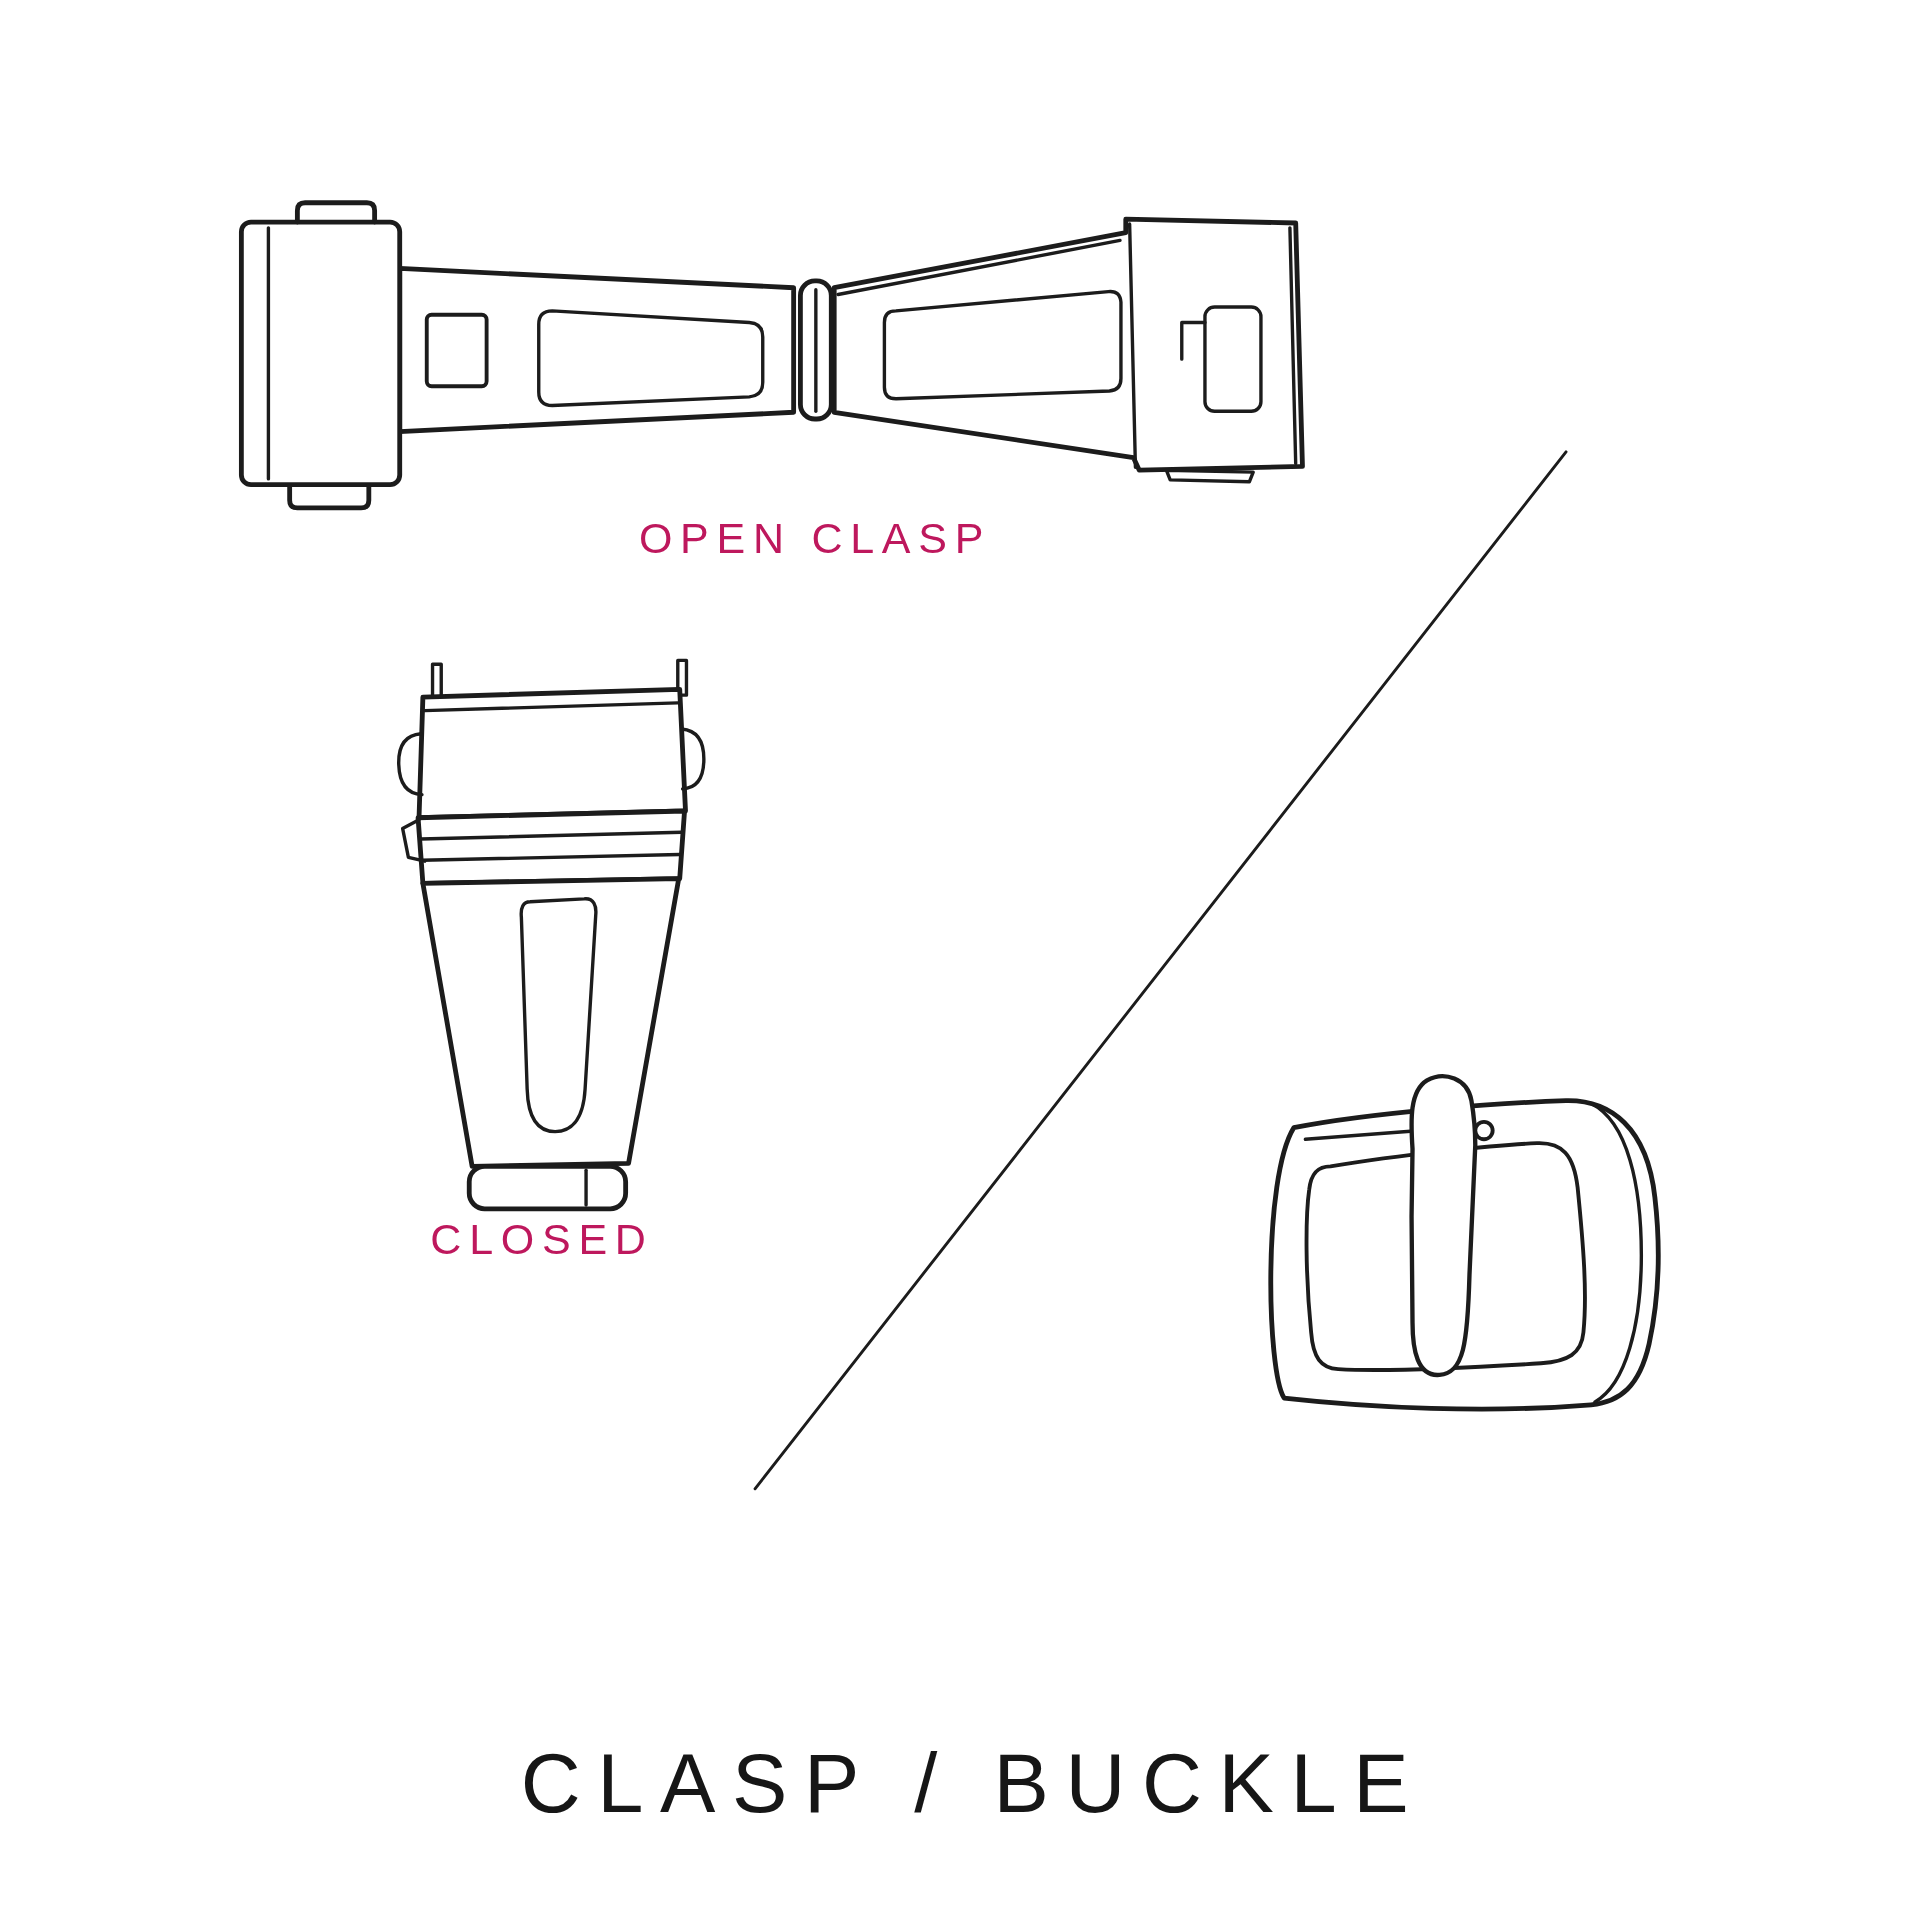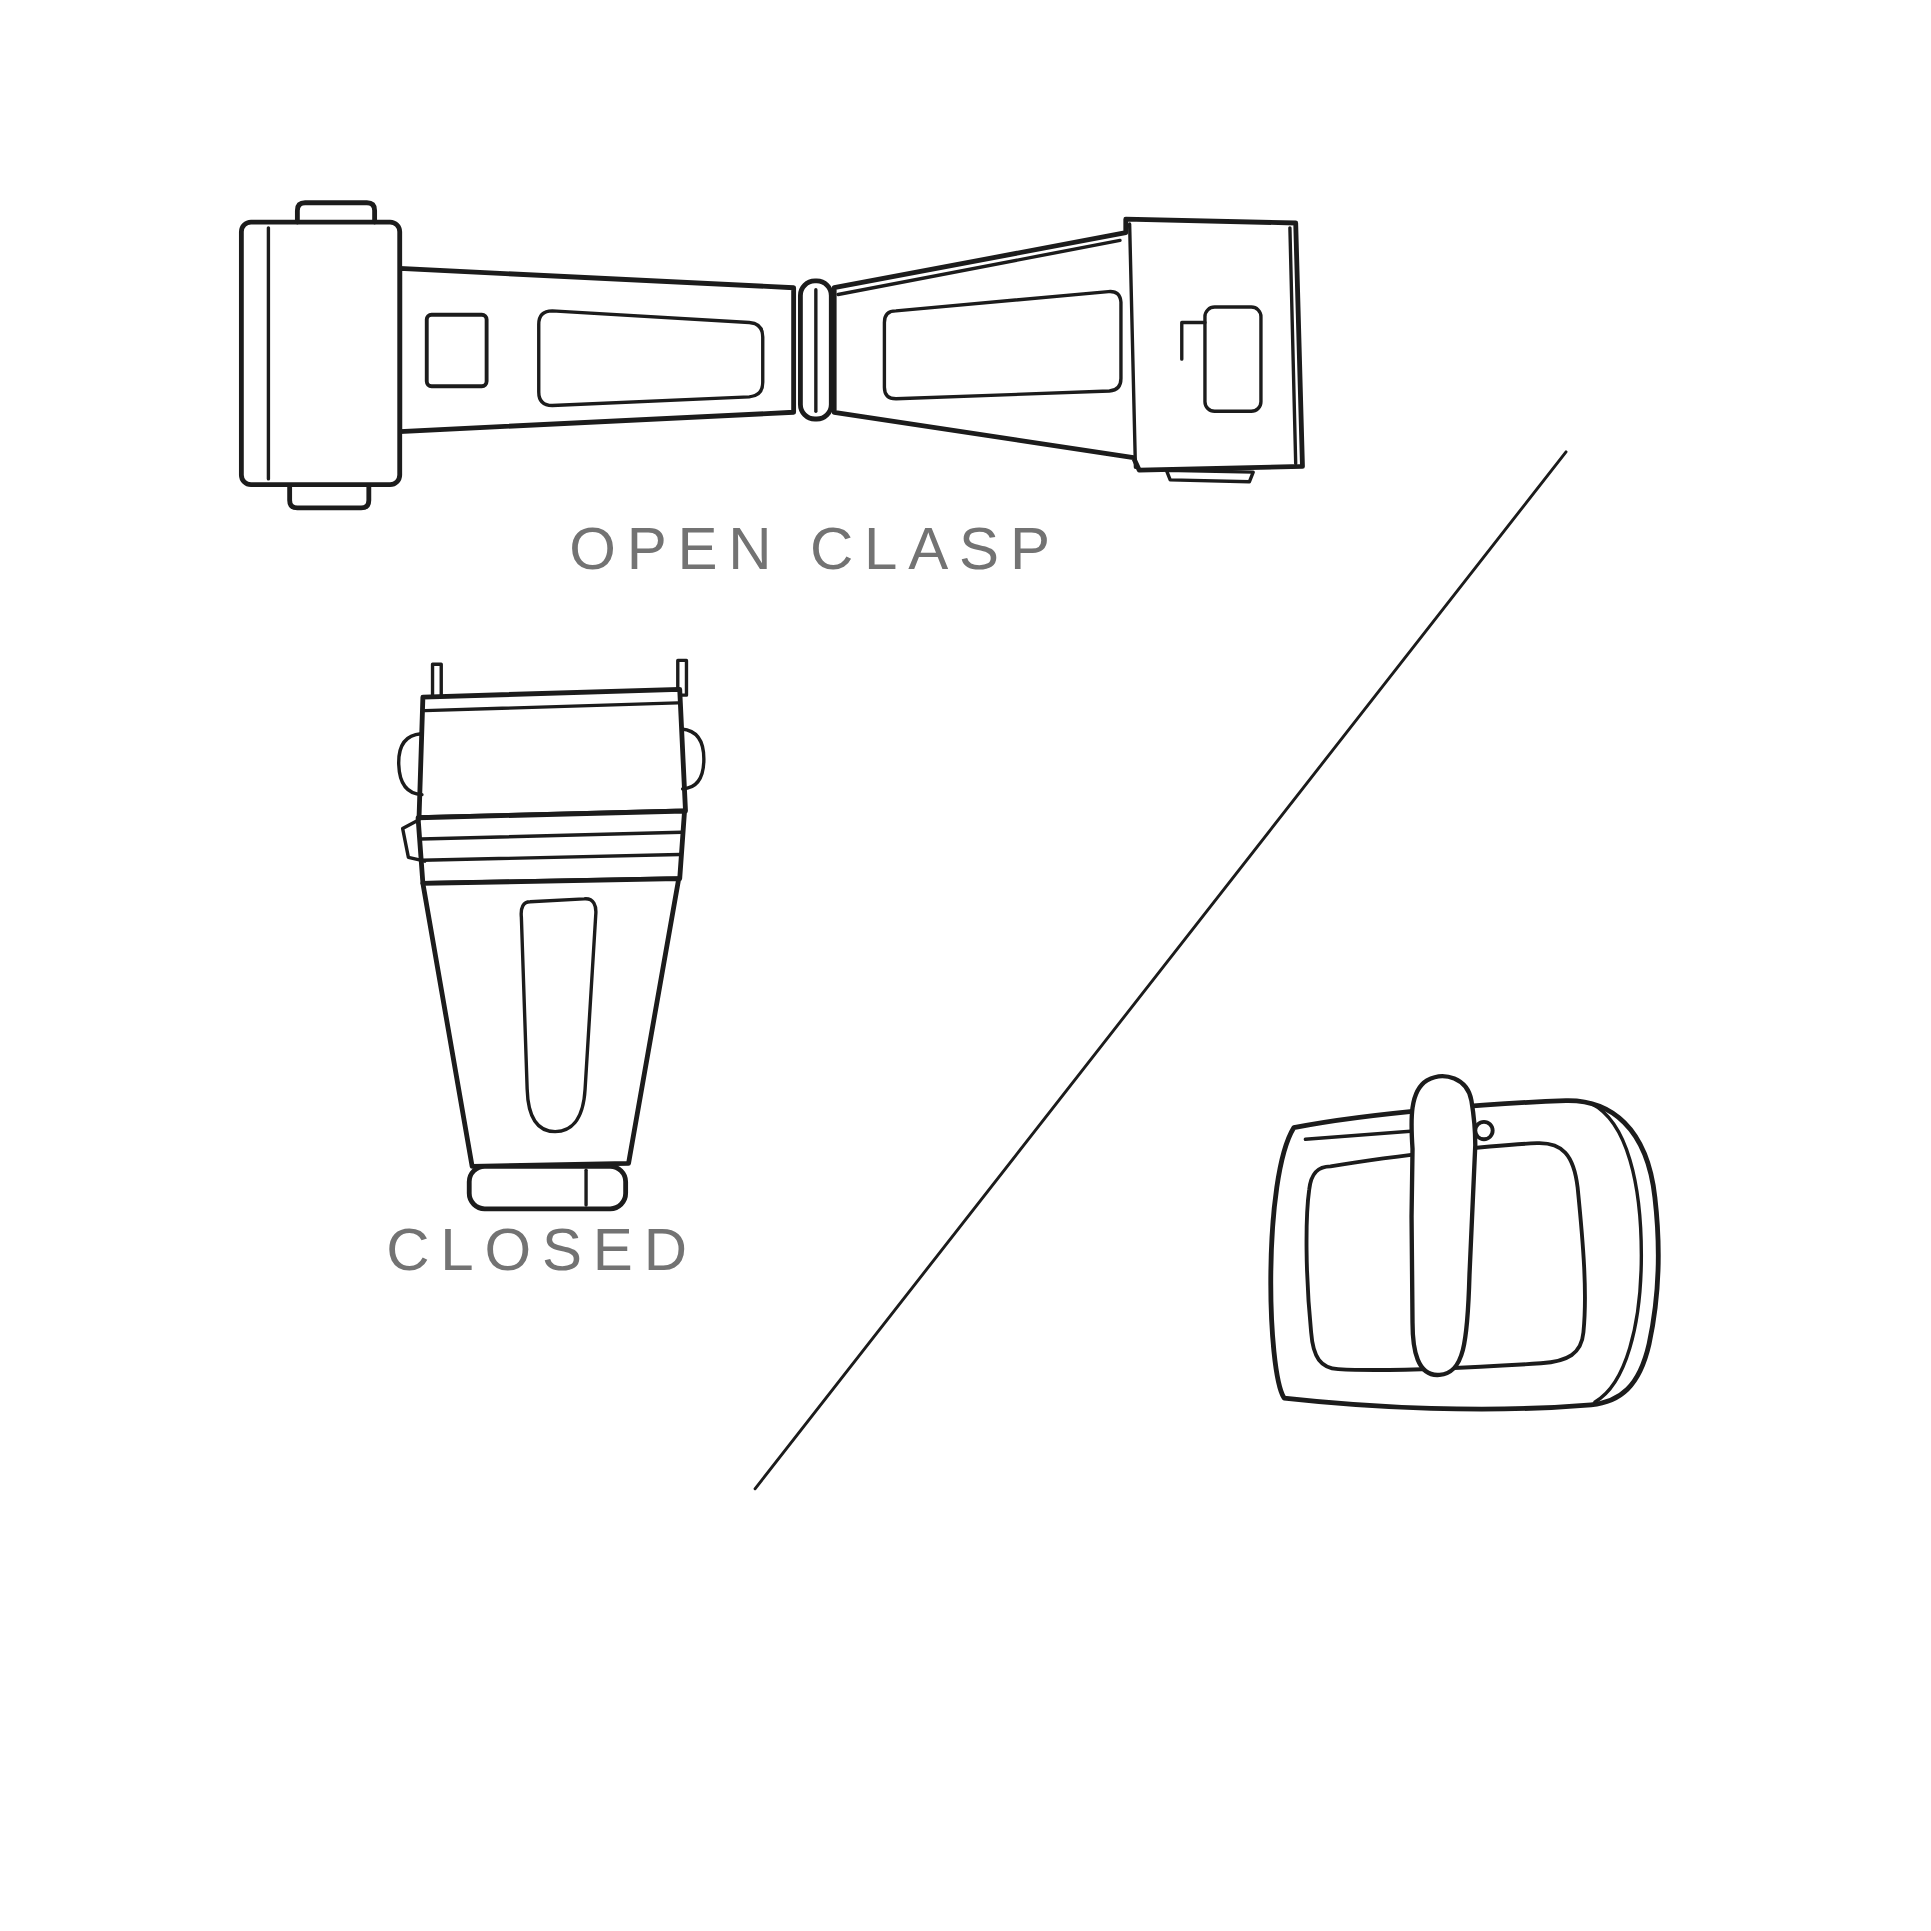--- a/index.html
+++ b/index.html
@@ -20,24 +20,24 @@
     position: absolute;
     left: 0;
     top: 0;
     width: 1931px;
     height: 1931px;
   }
   .fig-label {
     position: absolute;
     transform: translateX(-50%);
     white-space: nowrap;
-    font-size: 60px;
+    font-size: 43px;
     font-weight: 400;
     letter-spacing: 0.18em;
-    color: #737373;
+    color: #be185d;
     text-align: right;
   }
   .diagram-title {
     position: absolute;
     transform: translateX(-50%);
     white-space: nowrap;
     font-size: 83px;
     font-weight: 400;
     letter-spacing: 0.2em;
     color: #161616;
@@ -162,15 +162,16 @@
         C 1520 1392 1516 1422 1491 1424
         C 1468 1426 1463 1398 1463 1370
         L 1462 1260 Z" style="stroke-width:4.5"></path>
     </g>
   </svg>
 
   <div class="fig-label" style="left:815px; top:514px;">OPEN CLASP</div>
 
   <div class="fig-label" style="left:542px; top:1215px;">CLOSED</div>
 
+  <div class="diagram-title" style="left:973px; top:1736px;">CLASP / BUCKLE</div>
 
 </div>
 
 
 </body></html>

